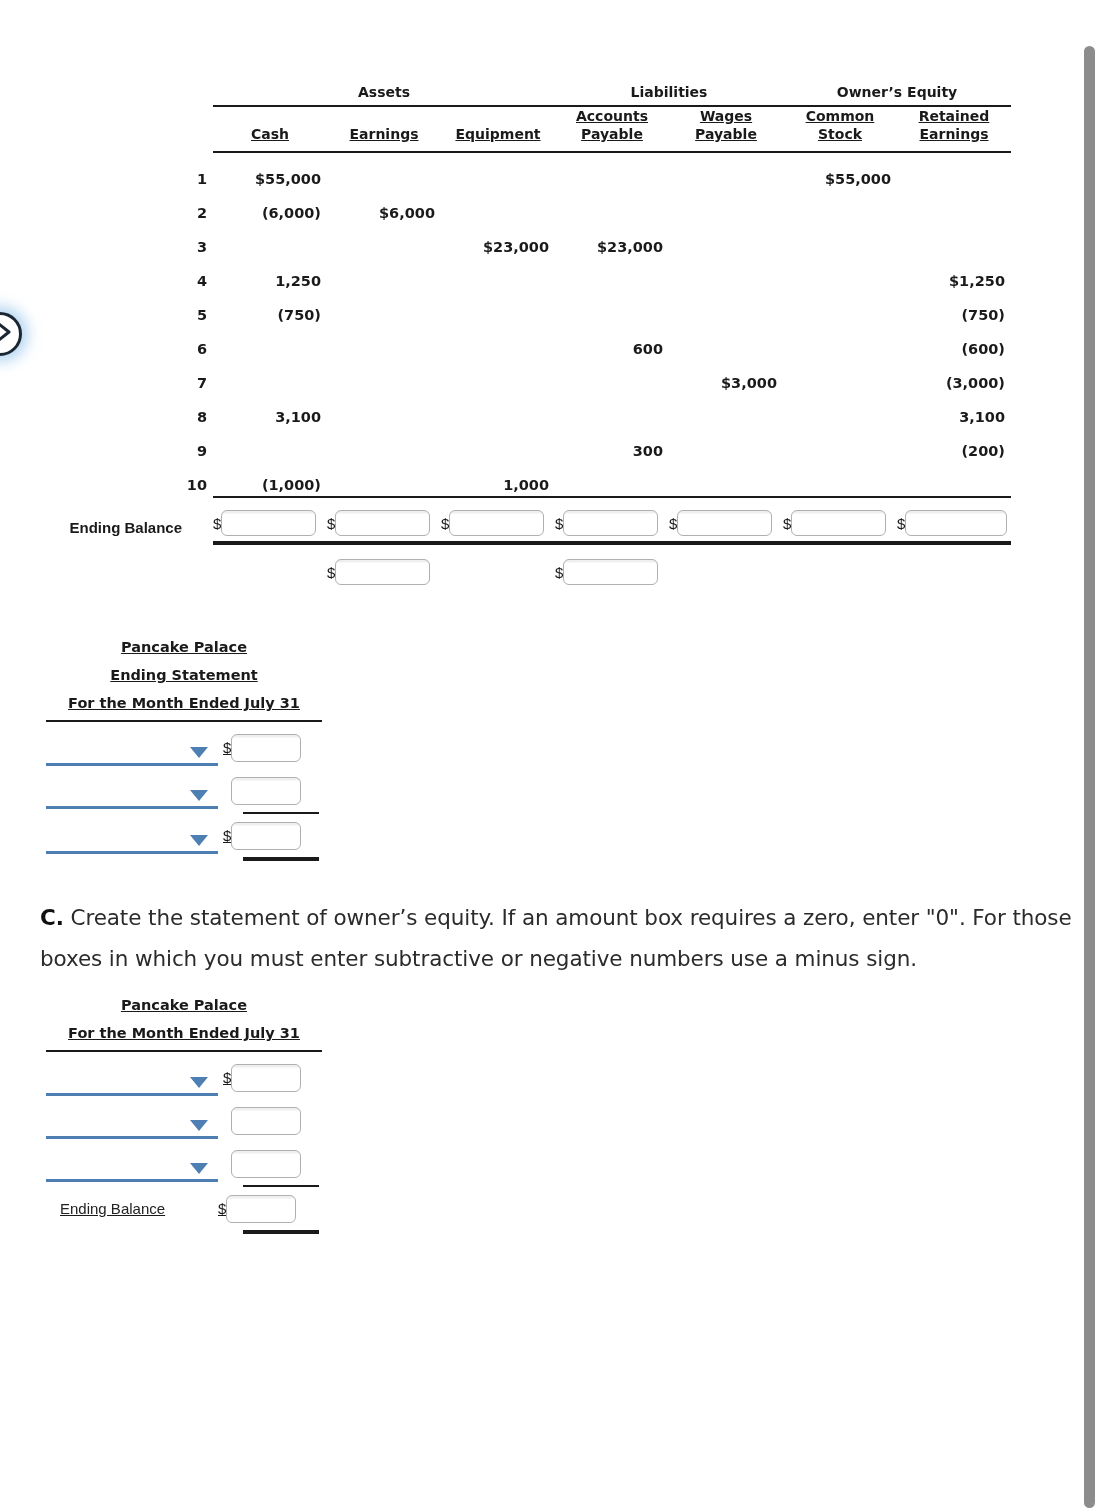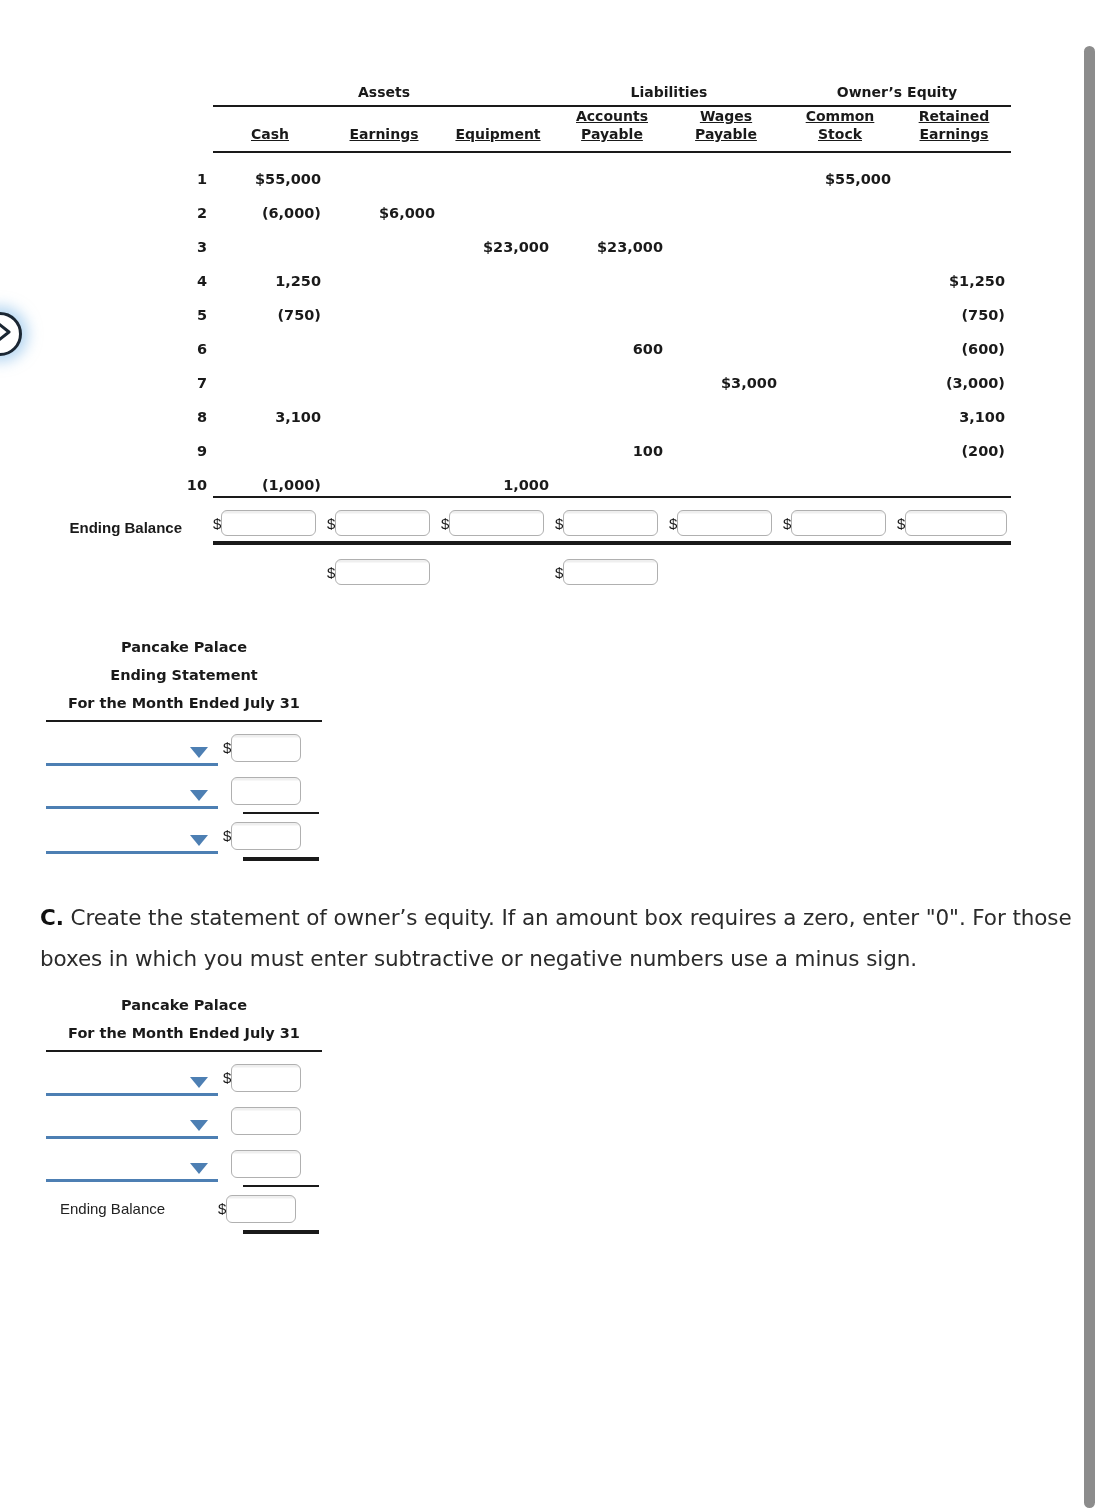--- a/index.html
+++ b/index.html
@@ -110,21 +110,21 @@
     font-family:"DejaVu Sans", sans-serif;
     font-size:14px;
     padding:0 5px;
     outline:none;
   }
   input.box.wide { width:102px; }
   .ebrow td { height:38px; }
   .subrow td { height:40px; padding-top:4px !important; }
 
   
-  .stmt { margin-left:46px; margin-top:12px; width:276px; }
+  .stmt { margin-left:46px; margin-top:12px; width:276px;text-decoration:underline; }
   .stmt .title {
     text-align:center; font-weight:bold; font-size:14.5px;
     font-family:"DejaVu Sans", sans-serif;
     line-height:28px; color:#1a1a1a;
   }
   .stmt .title.last { border-bottom:2.5px solid #1a1a1a; padding-bottom:3px; }
   .stmt-rows { margin-top:4px; }
 
   .srow { display:flex; align-items:center; height:43px; }
   .srow .selwrap {
@@ -332,21 +332,21 @@
         <td class="c-amt"></td>
         <td class="c-amt"></td>
         <td class="c-amt">3,100</td>
       </tr>
       <tr class="datarow">
         <td class="c-lbl"></td>
         <td class="c-num">9</td>
         <td class="c-amt"></td>
         <td class="c-amt"></td>
         <td class="c-amt"></td>
-        <td class="c-amt">100</td>
+        <td class="c-amt">300</td>
         <td class="c-amt"></td>
         <td class="c-amt"></td>
         <td class="c-amt">(200)</td>
       </tr>
       <tr class="datarow">
         <td class="c-lbl"></td>
         <td class="c-num">10</td>
         <td class="c-amt">(1,000)</td>
         <td class="c-amt"></td>
         <td class="c-amt">1,000</td>

